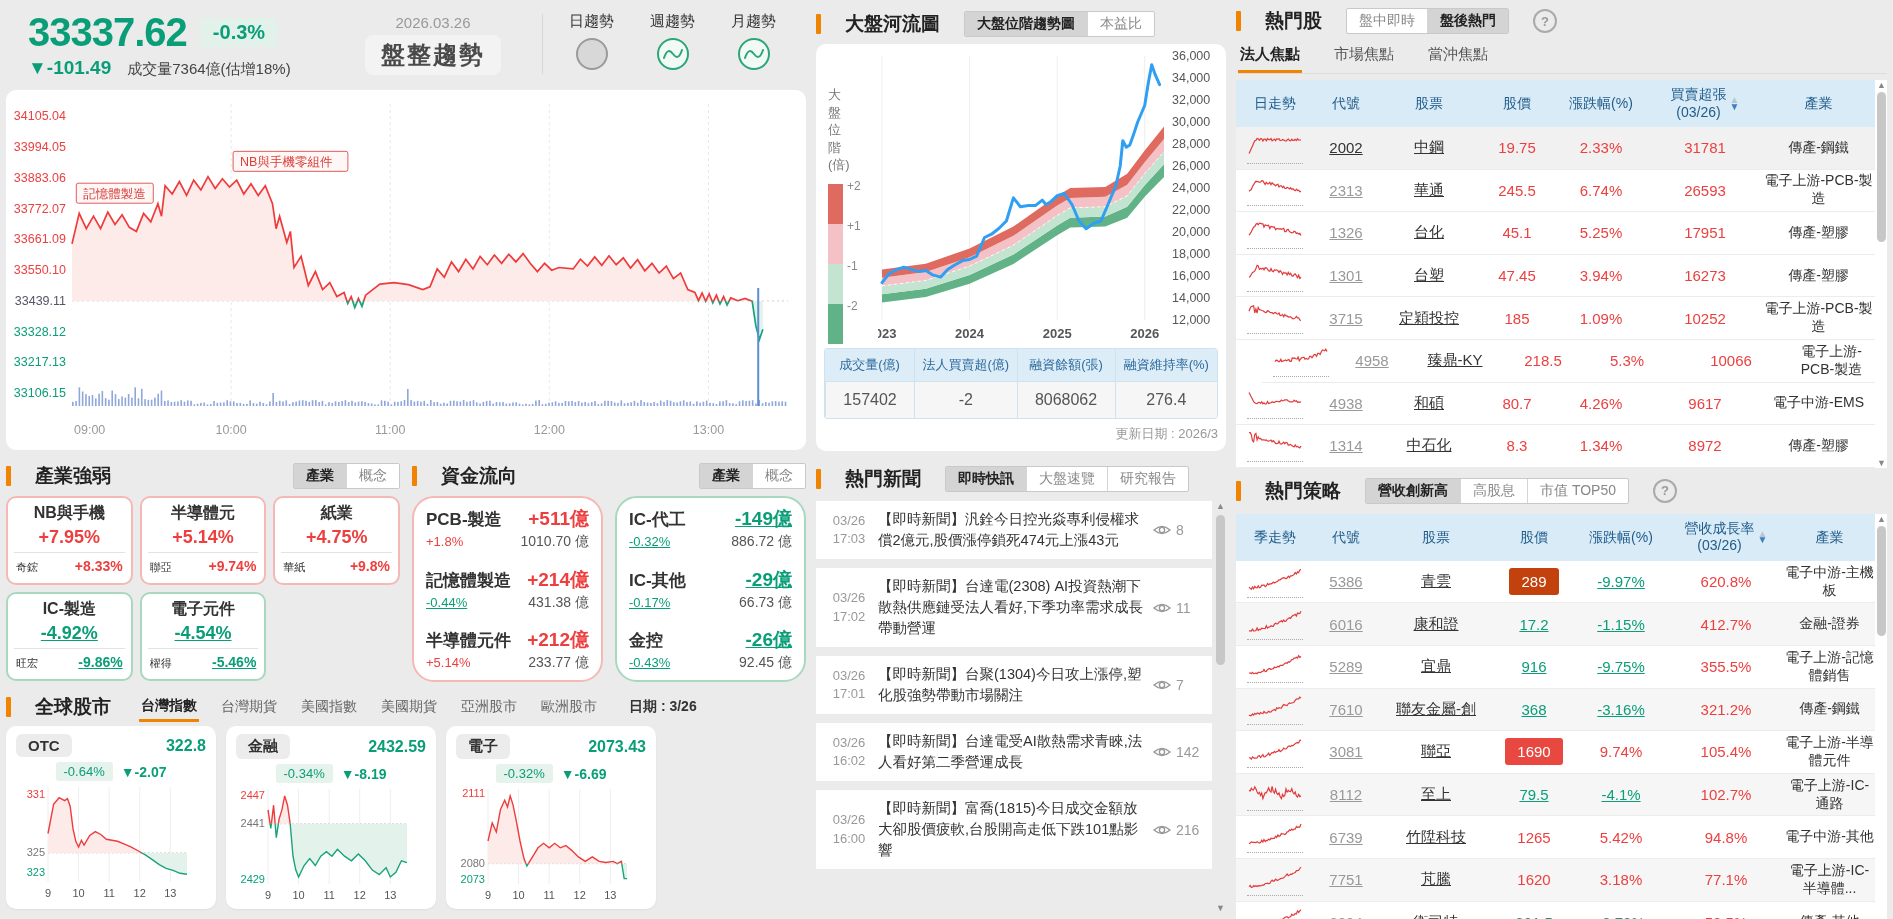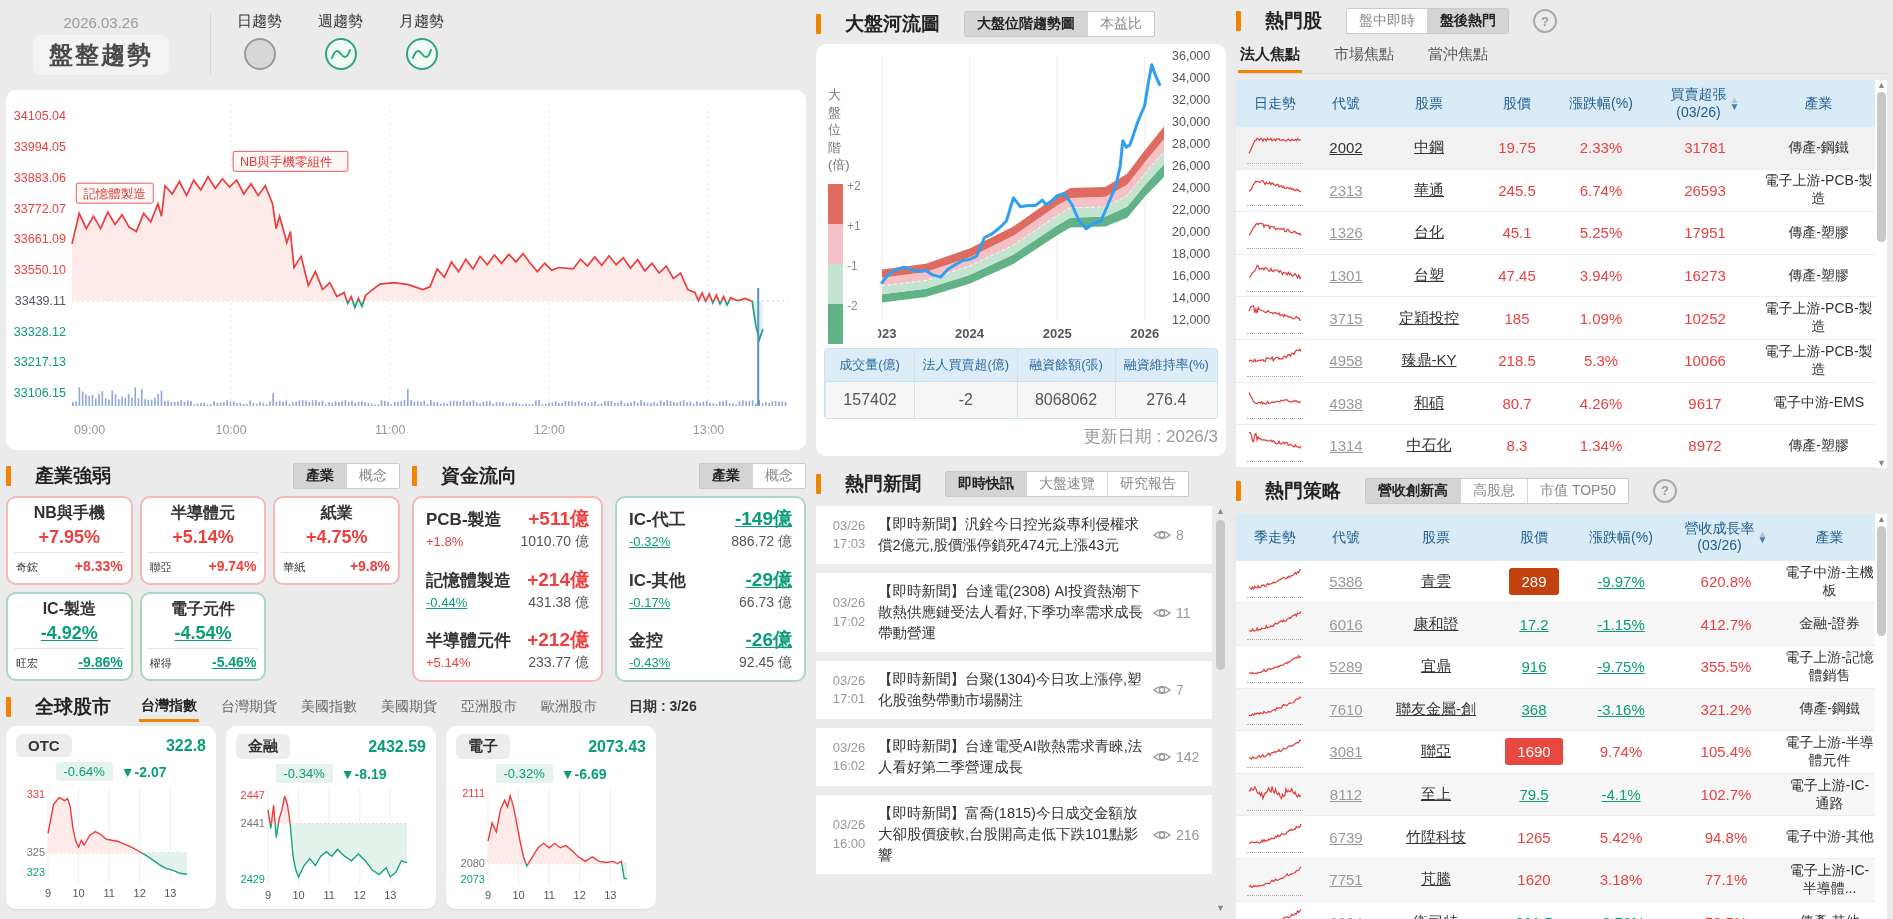--- a/index.html
+++ b/index.html
@@ -42,21 +42,21 @@
   .ind-card{background:#fff;border:2px solid #f5b8b4;border-radius:10px;padding:5px 8px 4px;height:89px;box-sizing:border-box;}
   .ind-card.down{border-color:#a8d8bd;}
   .ind-card .iname{text-align:center;font-size:16px;font-weight:bold;color:#333;}
   .ind-card .ipct{text-align:center;font-size:18px;font-weight:bold;margin:3px 0 4px;}
   .ind-card .isep{border-top:1px solid #e3e3e3;margin:0 -2px;}
   .ind-card .irow{display:flex;justify-content:space-between;align-items:baseline;margin-top:5px;}
   .ind-card .istock{font-size:11px;color:#333;}
   .ind-card .ispct{font-size:14px;font-weight:bold;}
   .up-t{color:#ed3f3f;} .down-t{color:#0a9e78;text-decoration:underline;}
   .mf-row{display:flex;gap:12px;}
-  .mf-box{flex:1;background:#fff;border:2px solid #f5b8b4;border-radius:10px;padding:8px 12px;height:186px;box-sizing:border-box;display:flex;flex-direction:column;justify-content:space-between;}
+  .mf-box{flex:1;background:#fff;border:2px solid #f5b8b4;border-radius:22px;padding:8px 12px;height:186px;box-sizing:border-box;display:flex;flex-direction:column;justify-content:space-between;}
   .mf-box.down{border-color:#a8d8bd;}
   .mf-item .mrow1{display:flex;justify-content:space-between;align-items:baseline;}
   .mf-item .mname{font-size:17px;font-weight:bold;color:#333;white-space:nowrap;}
   .mf-item .mflow{font-size:19px;font-weight:bold;}
   .mf-item .mrow2{display:flex;justify-content:space-between;align-items:baseline;margin-top:1px;}
   .mf-item .mpct{font-size:13px;}
   .mf-item .mtot{font-size:14px;color:#555;}
   
   .gtabs{display:flex;align-items:center;gap:20px;margin-left:4px;}
   .gtab{font-size:14px;color:#666;padding:4px 2px;cursor:pointer;}
@@ -76,21 +76,21 @@
   .river-legend{width:50px;padding:38px 0 0 4px;}
   .river-legend .lt{font-size:13px;color:#777;line-height:1.35;text-align:left;}
   .river-scale{margin-top:10px;}
   .river-scale .srow{display:flex;align-items:flex-start;gap:4px;}
   .river-scale .sw{width:15px;height:40px;}
   .river-scale .sl{font-size:12px;color:#888;position:relative;top:-5px;}
   .stats-grid{display:grid;grid-template-columns:1fr 1.15fr 1.1fr 1.15fr;border:1px solid #cfe2f0;border-radius:3px;overflow:hidden;margin-top:4px;}
   .stats-grid .sh{background:#dcedf8;color:#2c699c;font-size:13px;text-align:center;padding:7px 2px;border-left:1px solid #cfe2f0;white-space:nowrap;}
   .stats-grid .sv{background:#f6f6f6;color:#555;font-size:16px;text-align:center;padding:9px 2px;border-top:1px solid #cfe2f0;border-left:1px solid #cfe2f0;}
   .stats-grid .sh:first-child,.stats-grid .sv:first-child{border-left:none;}
-  .updated{text-align:right;color:#999;font-size:17px;margin-top:6px;}
+  .updated{text-align:right;color:#999;font-size:13px;margin-top:6px;}
   
   .news-wrap{position:relative;flex:1;margin-top:2px;padding-right:14px;}
   .news-item{background:#fff;display:flex;align-items:center;padding:8px 4px;margin-bottom:9px;}
   .news-time{width:58px;text-align:center;color:#999;font-size:13px;line-height:1.4;flex:none;}
   .news-title{flex:1;font-size:14.5px;color:#333;font-weight:500;line-height:1.45;padding-right:6px;}
   .news-views{width:56px;color:#999;font-size:14px;display:flex;align-items:center;gap:4px;flex:none;}
   
   .vscroll{position:absolute;right:0;top:0;bottom:0;width:11px;}
   .vscroll .arr{position:absolute;left:0;width:11px;font-size:9px;color:#888;text-align:center;}
   .vscroll .thumb{position:absolute;left:1px;width:9px;background:#c7c7c7;border-radius:5px;}
@@ -118,20 +118,30 @@
   .hot-grid{grid-template-columns:78px 64px 102px 74px 94px 114px 1fr;}
   .strat-grid{grid-template-columns:78px 64px 116px 80px 94px 116px 1fr;}
 </style>
 </head>
 <body>
 
 <div class="page">
 
   <div class="col-left">
     <div class="idx-header">
+      <div class="idx-main">
+        <div class="idx-row1">
+          <span class="idx-value">33337.62</span>
+          <span class="idx-pct">-0.3%</span>
+        </div>
+        <div class="idx-row2">
+          <span class="idx-chg">▼-101.49</span>
+          <span class="idx-vol">成交量7364億(估增18%)</span>
+        </div>
+      </div>
       <div class="idx-trendbox">
         <div class="idx-date">2026.03.26</div>
         <div class="idx-trendlabel">盤整趨勢</div>
       </div>
       <div class="idx-divider"></div>
       <div class="trend-items" id="trendItems">
           <div class="trend-item"><div class="tlabel">日趨勢</div><svg width="38" height="38">
               <circle cx="19" cy="19" r="15" fill="#d8d8d8" stroke="#9a9a9a" stroke-width="2"></circle>
             </svg></div>
           <div class="trend-item"><div class="tlabel">週趨勢</div><svg width="38" height="38">
@@ -900,21 +910,21 @@
                 <polyline points="2.0,9.3 3.2,6.1 4.3,4.4 5.5,4.1 6.6,3.7 7.8,10.8 8.9,7.0 10.1,11.2 11.2,5.5 12.4,7.5 13.6,8.0 14.7,8.5 15.9,8.7 17.0,9.5 18.2,10.4 19.3,10.5 20.5,8.8 21.6,9.1 22.8,10.2 24.0,10.6 25.1,10.7 26.3,11.7 27.4,10.8 28.6,10.5 29.7,11.8 30.9,12.0 32.0,11.0 33.2,13.8 34.4,13.2 35.5,12.5 36.7,14.8 37.8,12.6 39.0,13.8 40.1,13.8 41.3,15.0 42.4,14.8 43.6,14.9 44.8,15.8 45.9,16.9 47.1,16.6 48.2,15.9 49.4,14.5 50.5,15.8 51.7,15.8 52.8,18.1 54.0,18.4" fill="none" stroke="#e23b3b" stroke-width="1.2"></polyline>
               </svg></div>
           </div>
           <div class="code">3715</div>
           <div class="sname">定穎投控</div>
           <div class="up-t">185</div>
           <div class="up-t">1.09%</div>
           <div class="up-t">10252</div>
           <div class="ind">電子上游-PCB-製造</div>
         </div>
-        <div class="tr hot-grid" style="height: 41.6px;">
+        <div class="tr hot-grid" style="height: 41.6px; margin-left: 26px;">
           <div class="sparkcell">
             <div class="sparkbox"><svg width="56" height="27">
                 <polyline points="2.0,16.5 3.2,15.1 4.3,15.3 5.5,16.7 6.6,16.6 7.8,14.4 8.9,16.6 10.1,16.0 11.2,15.7 12.4,14.9 13.6,15.8 14.7,15.1 15.9,14.5 17.0,16.3 18.2,16.3 19.3,12.8 20.5,13.4 21.6,12.9 22.8,13.8 24.0,14.1 25.1,12.0 26.3,15.8 27.4,14.2 28.6,12.8 29.7,12.5 30.9,12.2 32.0,14.1 33.2,13.4 34.4,14.2 35.5,14.0 36.7,11.3 37.8,11.4 39.0,12.8 40.1,11.2 41.3,9.5 42.4,9.6 43.6,11.2 44.8,8.3 45.9,8.3 47.1,9.4 48.2,7.0 49.4,4.9 50.5,5.2 51.7,5.8 52.8,4.1 54.0,6.5" fill="none" stroke="#e23b3b" stroke-width="1.2"></polyline>
               </svg></div>
           </div>
           <div class="code">4958</div>
           <div class="sname">臻鼎-KY</div>
           <div class="up-t">218.5</div>
           <div class="up-t">5.3%</div>
           <div class="up-t">10066</div>

